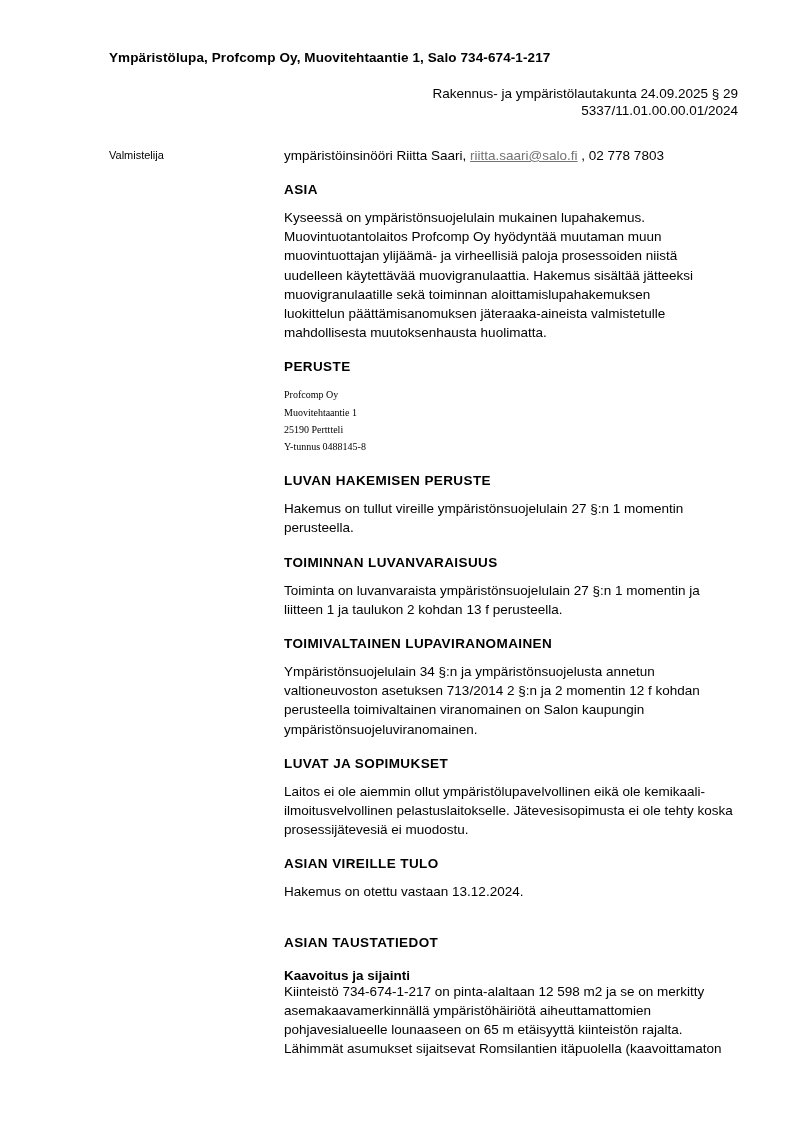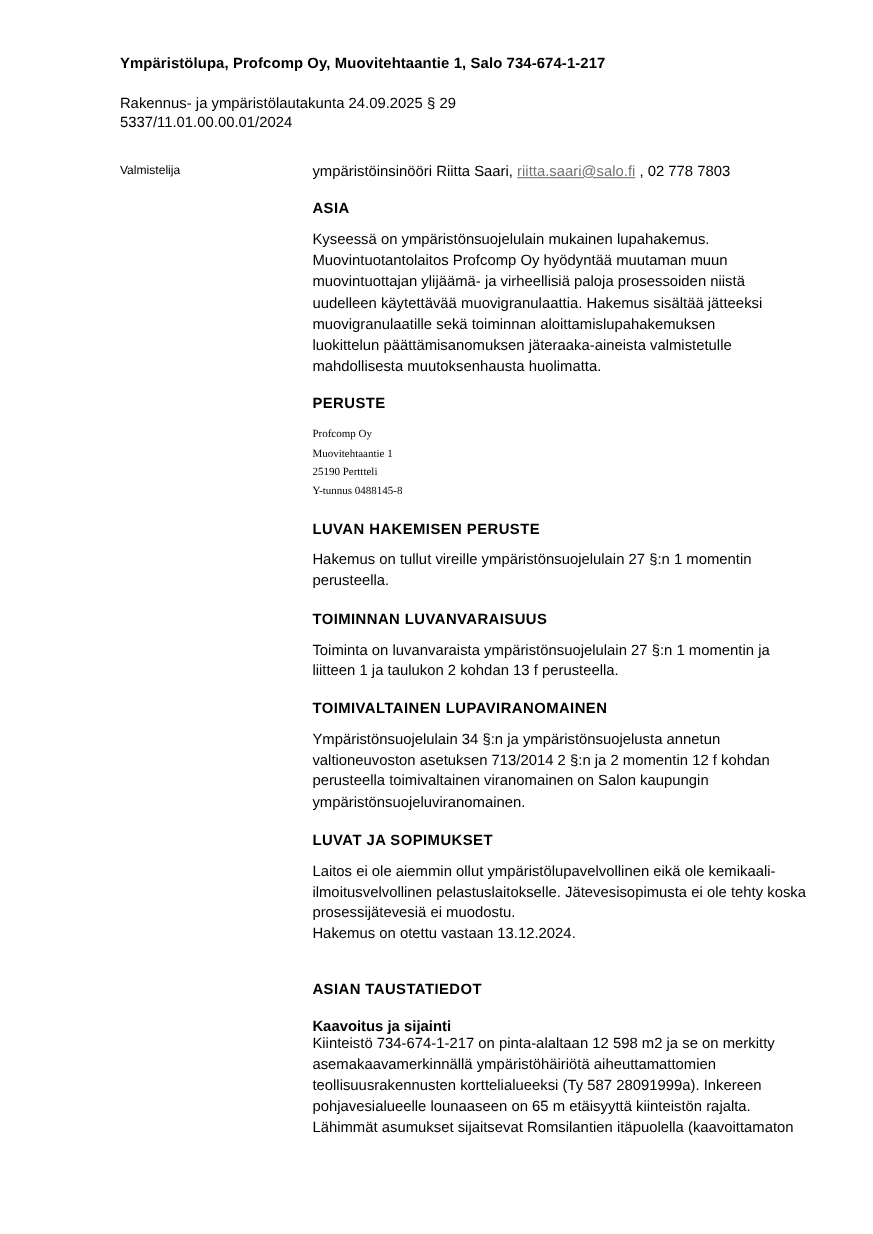--- a/index.html
+++ b/index.html
@@ -25,20 +25,21 @@
   .doc-title {
     font-size: 13.5px;
     font-weight: bold;
     margin: 0 0 20px 0;
     letter-spacing: 0.1px;
   }
   .meta-block {
     font-size: 13.5px;
     line-height: 17px;
     margin: 0 0 28px 0;
+    text-align: right;
   }
   .meta-line {
     white-space: pre;
   }
   .row {
     display: flex;
     align-items: flex-start;
     margin-bottom: 14px;
   }
   .row-label {
@@ -153,29 +154,29 @@
     </div>
 
     <div class="sec">
       <div class="sec-heading">LUVAT JA SOPIMUKSET</div>
       <div class="para wide">Laitos ei ole aiemmin ollut ympäristölupavelvollinen  eikä ole kemikaali-</div>
       <div class="para wide">ilmoitusvelvollinen  pelastuslaitokselle. Jätevesisopimusta ei ole tehty koska</div>
       <div class="para wide">prosessijätevesiä ei muodostu.</div>
     </div>
 
     <div class="sec">
+      <div class="sec-heading">ASIAN  VIREILLE TULO</div>
       <div class="para">Hakemus on otettu vastaan 13.12.2024.</div>
     </div>
 
     <div class="gap-lg"></div>
 
     <div class="sec">
       <div class="sec-heading tight">ASIAN  TAUSTATIEDOT</div>
       <div class="sec-sub">Kaavoitus ja sijainti</div>
       <div class="para wide">Kiinteistö 734-674-1-217 on pinta-alaltaan  12 598 m2 ja se on merkitty</div>
       <div class="para wide">asemakaavamerkinnällä  ympäristöhäiriötä aiheuttamattomien</div>
-      <div class="para wide">teollisuusrakennusten korttelialueeksi (Ty 587 28091999a). Inkereen</div>
       <div class="para wide">pohjavesialueelle  lounaaseen on 65 m etäisyyttä kiinteistön rajalta.</div>
       <div class="para wide">Lähimmät asumukset sijaitsevat Romsilantien itäpuolella (kaavoittamaton</div>
     </div>
 
   </div>
 </div>
 
 </body></html>

